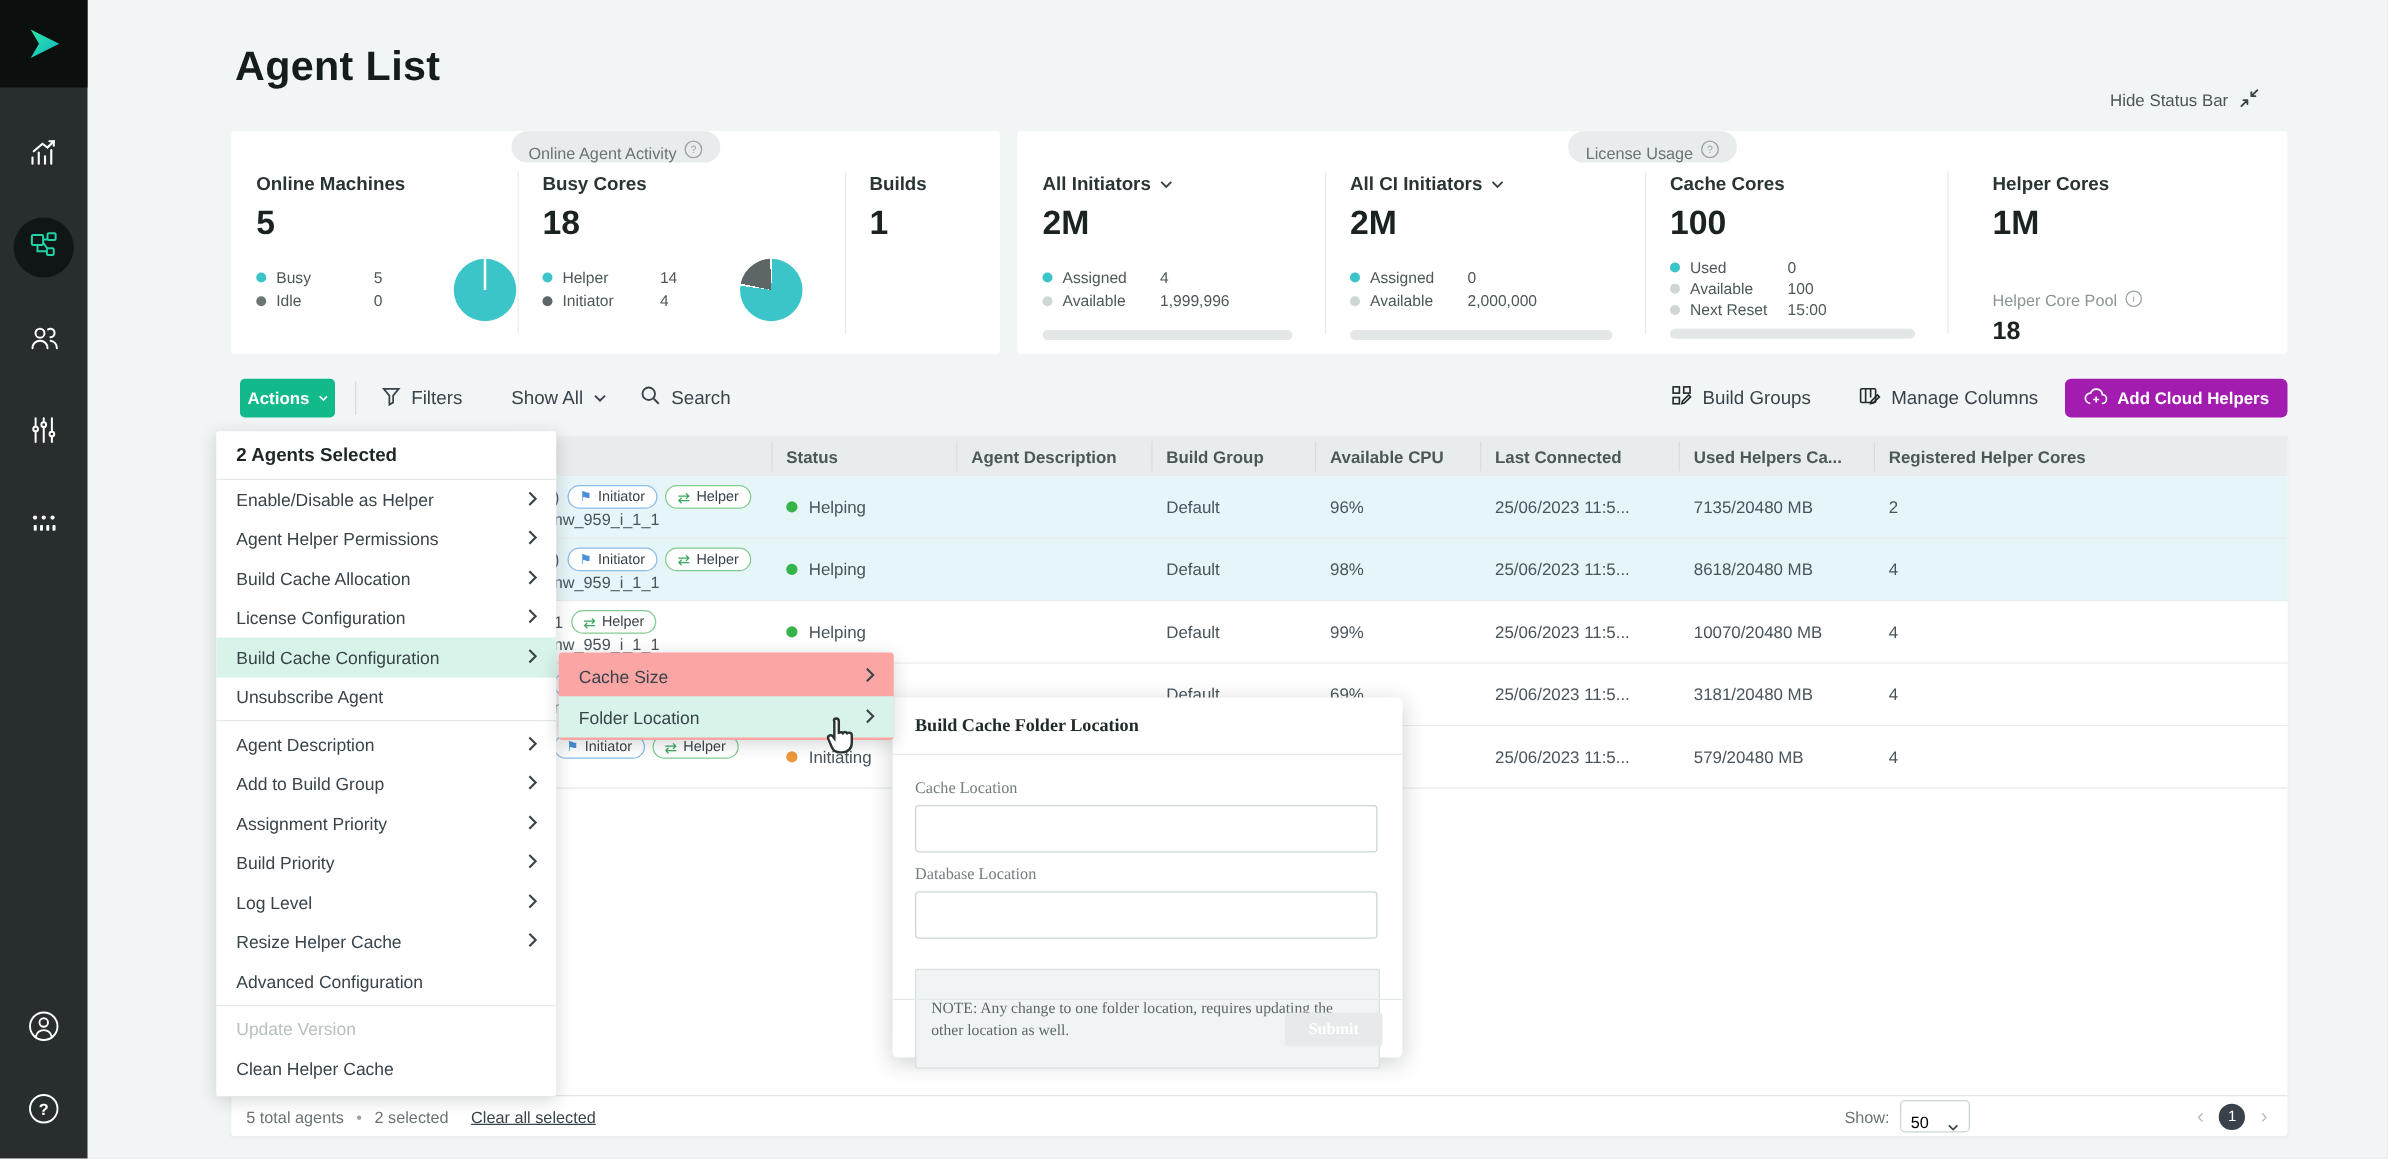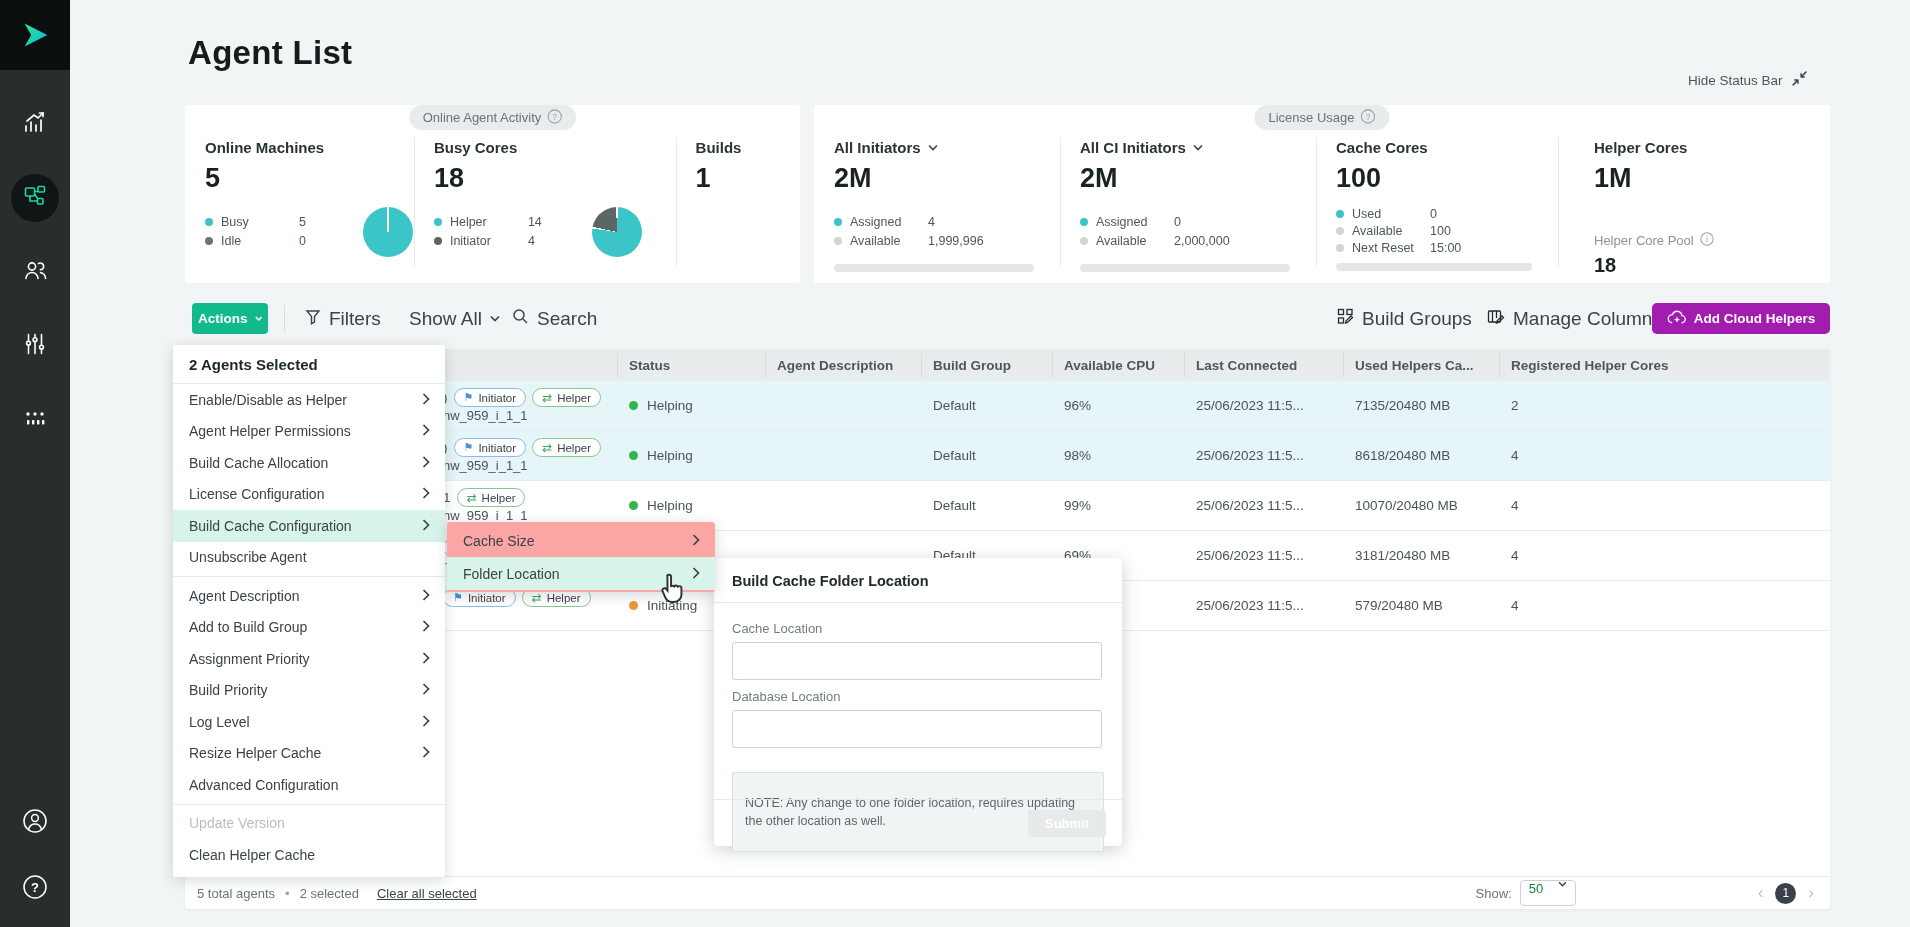--- a/index.html
+++ b/index.html
@@ -13,21 +13,21 @@
   .nav-item{width:48px;height:48px;display:flex;align-items:center;justify-content:center;border-radius:50%;}
   .nav-item.selected{background:#101616;}
   
   .page-title{position:absolute;left:188px;top:12px;font-size:33px;font-weight:800;color:#151c1c;letter-spacing:.3px;}
   .hide-status{position:absolute;left:1688px;top:70px;display:flex;align-items:center;gap:8px;font-size:13.5px;color:#4c5656;}
   
   .card{position:absolute;background:#fff;border-radius:3px;}
   .card-activity{left:185px;top:105px;width:615px;height:178px;}
   .card-license{left:814px;top:105px;width:1016px;height:178px;}
   .pill{position:absolute;top:0;left:50%;transform:translateX(-50%);height:25px;background:#e8eced;border-radius:13px;
-        display:flex;align-items:center;gap:6px;padding:0 14px;font-size:13px;color:#6a7474;white-space:nowrap;z-index:2;}
+        display:flex;align-items:flex-end;gap:6px;padding:0 14px;font-size:13px;color:#6a7474;white-space:nowrap;z-index:2;}
   .metrics{display:flex;height:100%;}
   .metric{position:relative;height:100%;padding:34px 0 0 20px;box-sizing:border-box;}
   .metric + .metric::before{content:"";position:absolute;left:0;top:32px;bottom:16px;width:1px;background:#e8eced;}
   .m-title{display:flex;align-items:center;gap:7px;font-size:15px;font-weight:700;color:#2b3434;}
   .m-value{font-size:27px;font-weight:800;color:#1a2222;margin-top:7px;}
   .legend{margin-top:18px;font-size:12.5px;color:#4d5858;}
   .legend.compact{margin-top:11px;}
   .lrow{display:flex;align-items:center;height:19px;}
   .legend.compact .lrow{height:17px;}
   .dot{width:8px;height:8px;border-radius:50%;margin-right:8px;flex:0 0 auto;}
@@ -38,21 +38,21 @@
   .pie-full{background:#3cc5c9;}
   .pie-full::after{content:"";position:absolute;left:24px;top:0;width:2px;height:25px;background:#fff;}
   .pie-split{background:conic-gradient(#fff 0deg 2deg,#3cc5c9 2deg 278deg,#fff 278deg 282deg,#5d6666 282deg 358deg,#fff 358deg 360deg);}
   .sub-label{display:flex;align-items:center;gap:6px;margin-top:38px;font-size:13px;color:#8b9595;}
   .sub-value{font-size:20px;font-weight:800;color:#1a2222;margin-top:5px;}
   
   .btn-actions{position:absolute;left:192px;top:303px;width:76px;height:31px;background:#12ba8b;border:none;border-radius:4px;
                color:#fff;font-size:13.5px;font-weight:700;display:flex;align-items:center;justify-content:center;gap:7px;
                font-family:inherit;}
   .tsep{position:absolute;left:284px;top:305px;width:1px;height:27px;background:#d9dfdf;}
-  .tool{position:absolute;top:303px;height:31px;display:flex;align-items:center;gap:8px;font-size:19px;color:#39434a;}
+  .tool{position:absolute;top:303px;height:31px;display:flex;align-items:center;gap:8px;font-size:15px;color:#39434a;}
   .tool-filters{left:305px;} .tool-showall{left:409px;} .tool-search{left:512px;}
   .tool-groups{left:1337px;} .tool-columns{left:1487px;}
   .btn-purple{position:absolute;left:1652px;top:303px;width:178px;height:31px;background:#a21caf;border:none;border-radius:5px;
               color:#fff;font-size:13.5px;font-weight:700;display:flex;align-items:center;justify-content:center;gap:8px;
               font-family:inherit;}
   
   .tablecard{position:absolute;left:185px;top:349px;width:1645px;height:560px;background:#fff;border-radius:3px;
              box-shadow:0 1px 3px rgba(40,50,50,.06);}
   .thead,.trow{display:grid;grid-template-columns:432px 148px 156px 131px 132px 159px 156px 1fr;}
   .thead{height:32px;background:#e8eced;color:#4c5858;font-size:13.5px;font-weight:700;}
@@ -70,42 +70,42 @@
   .badge.helper{border-color:#82cb90;} .badge.helper .bicon{color:#3aa95c;font-size:12px;}
   .sdot{width:9px;height:9px;border-radius:50%;margin-right:9px;flex:0 0 auto;}
   
   .tfoot{position:absolute;left:0;bottom:0;width:100%;height:33px;border-top:1px solid #e2e7e7;display:flex;
          align-items:center;font-size:13px;color:#6a7474;box-sizing:border-box;}
   .tfoot .ftext{margin-left:12px;}
   .fbullet{margin:0 10px;color:#9aa4a4;}
   .flink{margin-left:18px;color:#39434a;text-decoration:underline;}
   .fshow{margin-left:auto;display:flex;align-items:center;gap:8px;}
   .fselect{width:56px;height:26px;border:1px solid #ccd3d3;border-radius:4px;background:#fff;display:flex;
-           align-items:flex-start;justify-content:space-between;padding:0 8px;color:#15803d;box-sizing:border-box;}
+           align-items:flex-end;justify-content:space-between;padding:0 8px;color:#000000;box-sizing:border-box;}
   .fpage{margin-left:182px;margin-right:16px;display:flex;align-items:center;gap:12px;}
   .pgarrow{color:#b9c1c1;font-size:17px;}
   .pgnum{width:21px;height:21px;border-radius:50%;background:#39424a;color:#fff;font-size:12px;display:flex;
          align-items:center;justify-content:center;}
   
   .menu{position:absolute;left:173px;top:345px;width:272px;background:#fff;border-radius:2px;z-index:20;
         box-shadow:0 3px 14px rgba(30,40,40,.18);padding-bottom:6px;}
   .menu-h{height:39px;display:flex;align-items:center;padding:0 16px;font-size:15px;font-weight:700;color:#1e2727;
           border-bottom:1px solid #e4e9e9;box-sizing:border-box;}
   .mi{height:31.5px;display:flex;align-items:center;justify-content:space-between;padding:0 15px 0 16px;font-size:14px;color:#39434a;}
   .mi.hl{background:#d8f3e9;}
   .mi.disabled{color:#b7bfbf;}
   .mdiv{height:1px;background:#e4e9e9;margin:3px 0;}
   
   .submenu{position:absolute;left:447px;top:522px;width:268px;background:#fca5a5;border-radius:3px;z-index:30;
            box-shadow:0 3px 14px rgba(30,40,40,.18);padding:2px 0;}
   .si{height:33px;display:flex;align-items:center;justify-content:space-between;padding:0 15px 0 16px;font-size:14px;color:#39434a;}
   .si.hl{background:#d8f3e9;}
   
   .panel{position:absolute;left:714px;top:558px;width:408px;height:288px;background:#fff;border-radius:4px;z-index:25;
-         box-shadow:0 4px 18px rgba(30,40,40,.22);box-sizing:border-box;}
+         box-shadow:0 4px 18px rgba(30,40,40,.22);box-sizing:border-box;font-family:Liberation Serif, serif;}
   .panel-h{padding:15px 18px 13px;font-size:14.5px;font-weight:700;color:#222b2b;border-bottom:1px solid #e4e9e9;}
   .p-label{margin:18px 18px 6px;font-size:13px;color:#737e7e;}
   .p-label.second{margin-top:9px;}
   .p-input{display:block;margin:0 18px;width:370px;height:38px;border:1px solid #ccd3d3;border-radius:3px;background:#fff;
            box-sizing:border-box;font-family:inherit;font-size:13px;padding:0 10px;color:#39434a;}
   .p-note{margin:24px 18px 0;background:#f1f4f4;border:1px solid #dadfdf;border-radius:2px;padding:21px 12px;
           font-size:12.5px;color:#5d6868;line-height:1.45;}
   .p-foot{position:absolute;left:0;right:0;bottom:0;height:46px;border-top:1px solid #e4e9e9;display:flex;
           align-items:center;justify-content:flex-end;padding-right:16px;}
   .p-submit{width:78px;height:27px;background:#e7eaea;color:#fff;font-weight:700;font-size:13px;border:none;

